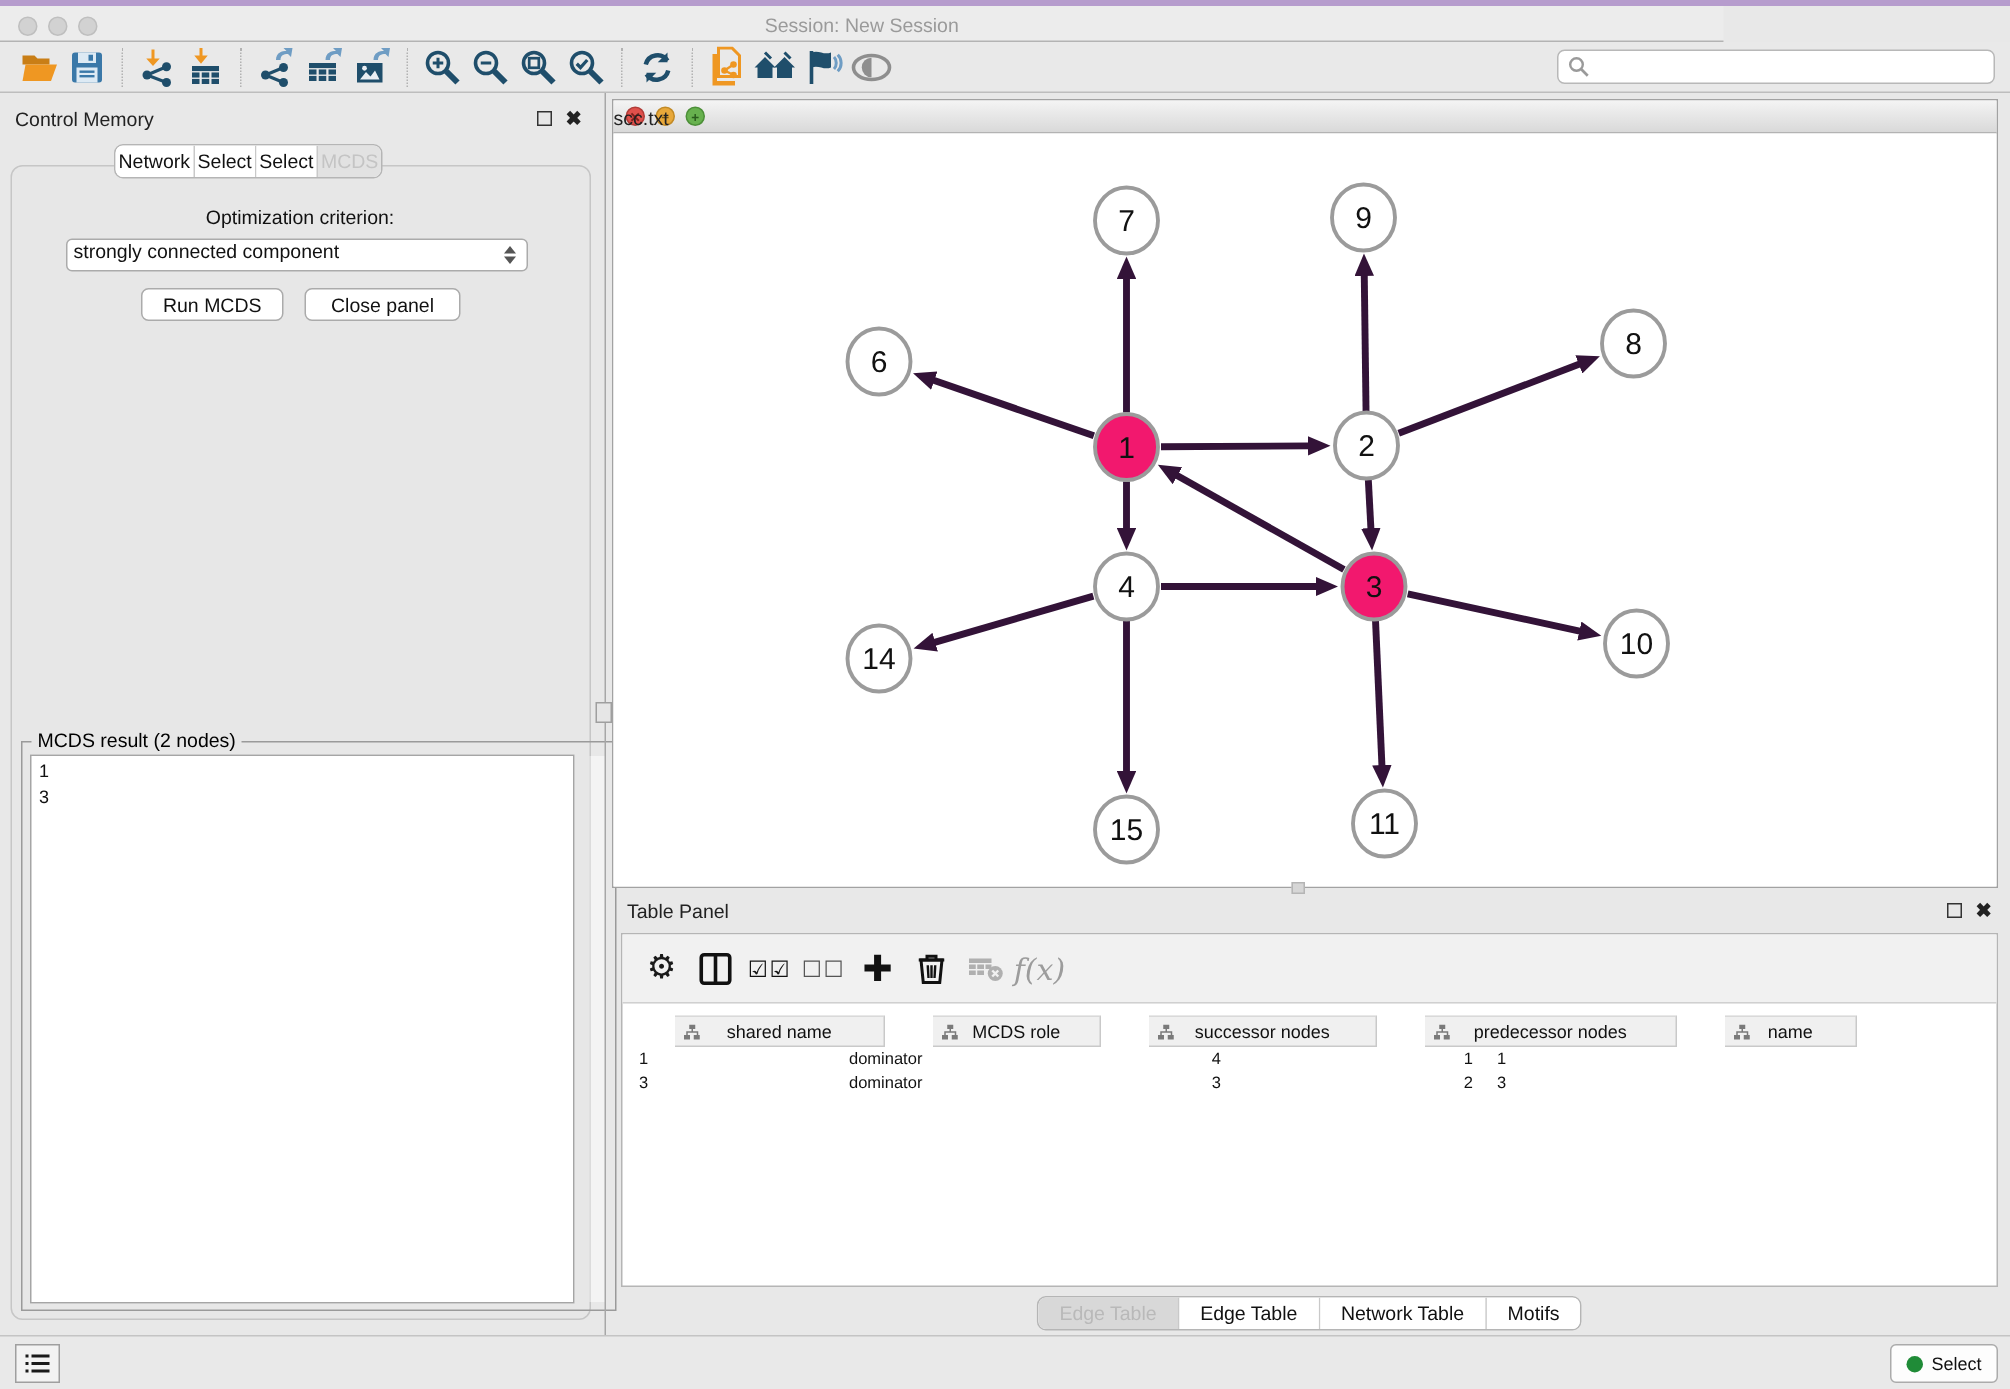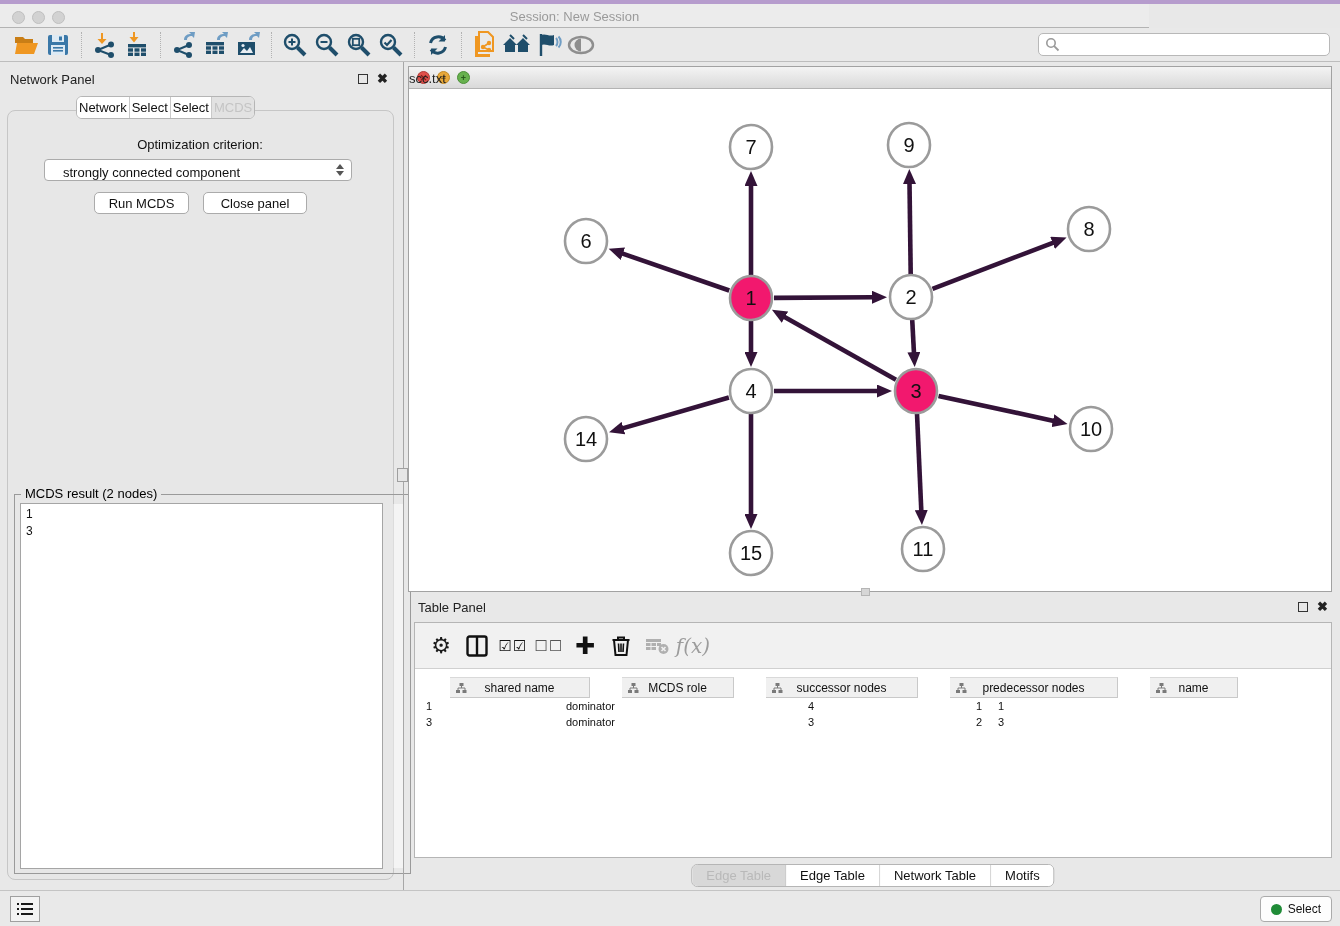--- a/index.html
+++ b/index.html
@@ -37,22 +37,22 @@
     background:#e7e7e7; border:1px solid #c6c6c6; border-radius:8px; }
   .tabgroup { position:absolute; display:flex; background:#fff; border:1px solid #b5b5b5;
     border-radius:6px; overflow:hidden; }
   .tabgroup .tab { padding:3px 2px; font-size:13px; background:#fff; color:#111;
     border-right:1px solid #c9c9c9; white-space:nowrap; }
   .tabgroup .tab:last-child { border-right:none; }
   .tabgroup .tab.active { background:#e2e2e2; color:#c4c4c4; }
   .cp-tabs { left:76px; top:96px; }
   .opt-label { position:absolute; left:0; width:400px; top:137px; text-align:center; font-size:13px; }
   .select { position:absolute; left:44px; top:159px; width:308px; height:22px; background:#fff;
-    border:1px solid #ababab; border-radius:4px; font-size:13px; display:flex; align-items:flex-end;
-    padding:0 22px 0 18px; }
+    border:1px solid #ababab; border-radius:4px; font-size:13px; display:flex; align-items:flex-start;
+    padding:0 22px 0 4px; }
   .stepper { position:absolute; right:7px; top:4px; display:flex; flex-direction:column; gap:2px; }
   .tri-up { width:0; height:0; border-left:4px solid transparent; border-right:4px solid transparent;
     border-bottom:5px solid #555; }
   .tri-dn { width:0; height:0; border-left:4px solid transparent; border-right:4px solid transparent;
     border-top:5px solid #555; }
   .cp-btn { position:absolute; top:192px; height:22px; background:#fff; border:1px solid #ababab;
     border-radius:5px; font-size:13px; font-family:"Liberation Sans", sans-serif; color:#111;
     display:flex; align-items:center; justify-content:center; }
   .fieldset { position:absolute; left:14px; top:494px; width:397px; height:380px;
     border:1px solid #9a9a9a; }
@@ -270,21 +270,21 @@
       <span class="search-glass">
         <svg width="15" height="15" viewBox="0 0 15 15">
             <circle cx="6" cy="6" r="4.2" fill="none" stroke="#9a9a9a" stroke-width="1.6"></circle>
             <line x1="9.2" y1="9.2" x2="13.5" y2="13.5" stroke="#9a9a9a" stroke-width="1.8"></line>
           </svg>
       </span>
       <input class="search-input" value="" style="">
     </div>
   </div>
 
-  <div class="cp-title">Network Panel</div>
+  <div class="cp-title">Control Memory</div>
   <div class="panel-btns" style="left:358px; top:74px;">
     <span class="float-box"></span>
     <span class="close-x">✖</span>
   </div>
   <div class="cp-body"></div>
   <div class="tabgroup cp-tabs" id="cp-tabs">
       <div class="tab">Network</div>
       <div class="tab">Select</div>
       <div class="tab">Select</div>
       <div class="tab active">MCDS</div>

